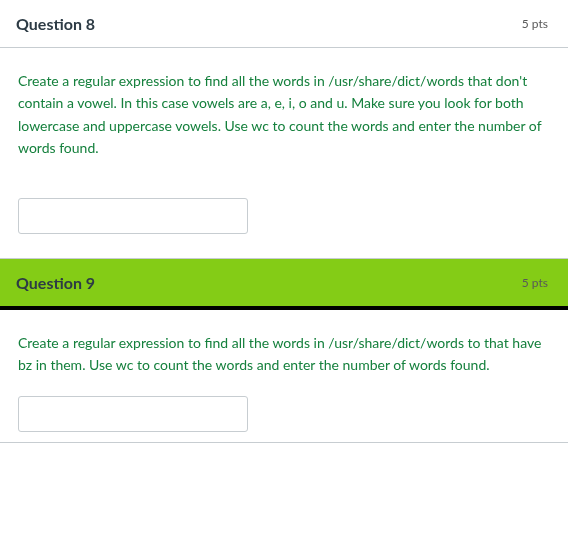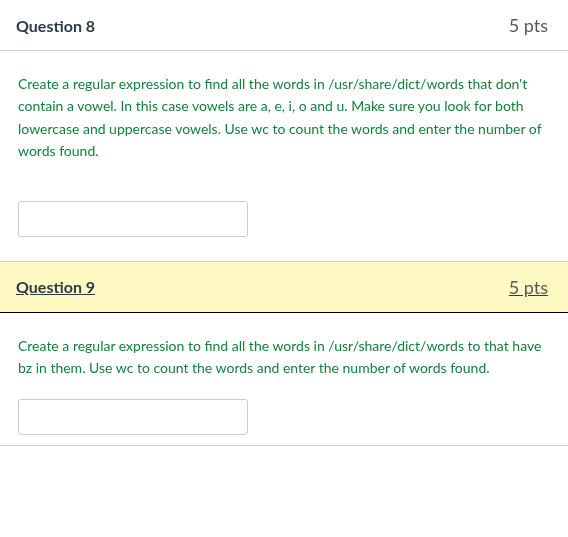--- a/index.html
+++ b/index.html
@@ -14,39 +14,38 @@
       color: #2d3b45;
     }
     .question-block {
       border-bottom: 1px solid #c7cdd1;
     }
     .question-header {
       display: flex;
       justify-content: space-between;
       align-items: center;
       padding: 14px 20px 14px 16px;
-      border-bottom: 1px solid #000000;
-      background: #fef9c3;
-      text-decoration: underline;
+      border-bottom: 4px solid #000000;
+      background: #84cc16;
     }
     .question-header-plain {
       display: flex;
       justify-content: space-between;
       align-items: center;
       padding: 14px 20px 14px 16px;
       border-bottom: 1px solid #c7cdd1;
       background: #fff;
     }
     .question-title {
       font-weight: 700;
       font-size: 16px;
       color: #2d3b45;
     }
     .question-points {
-      font-size: 18px;
+      font-size: 12px;
       color: #595959;
     }
     .question-body {
       padding: 22px 18px 24px 18px;
     }
     .question-text {
       font-size: 14px;
       line-height: 1.6;
       color: #15803d;
       margin-bottom: 38px;

